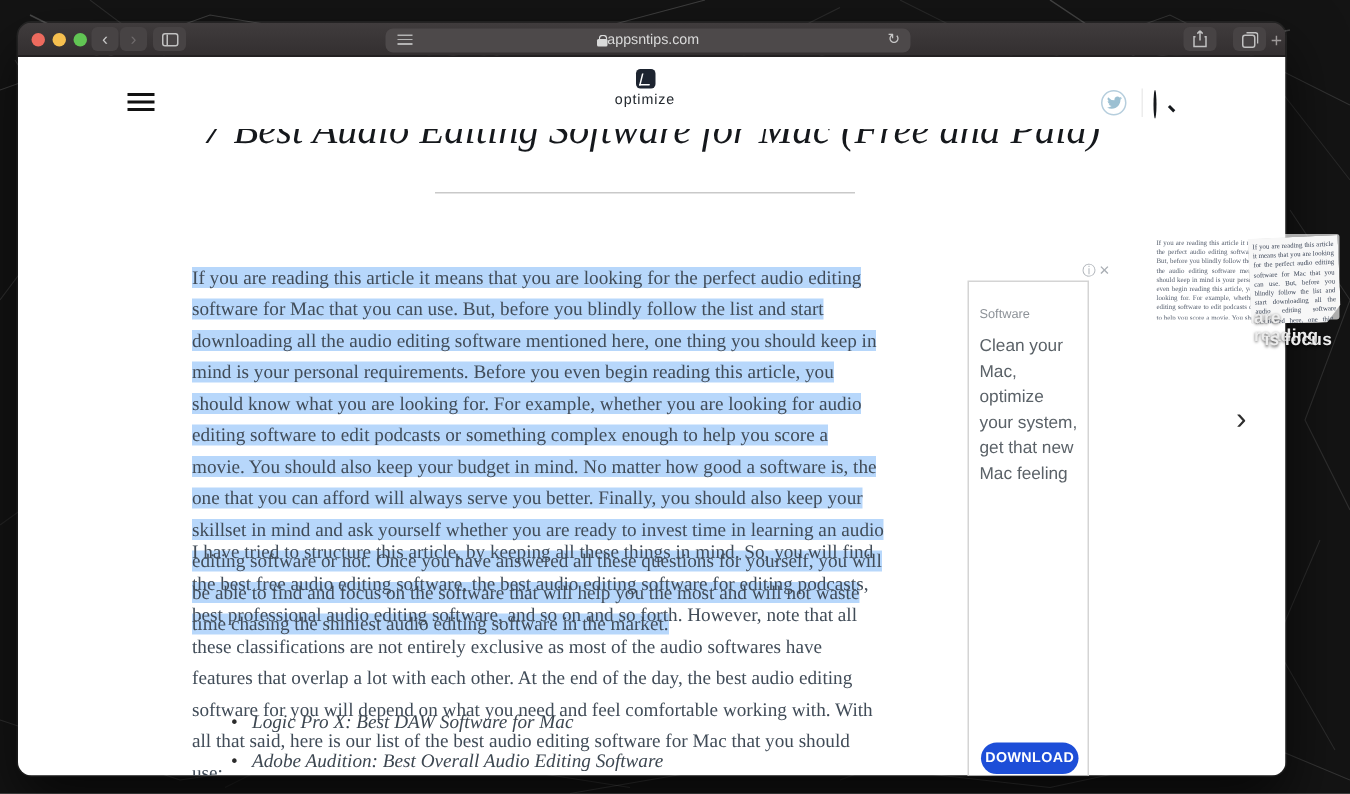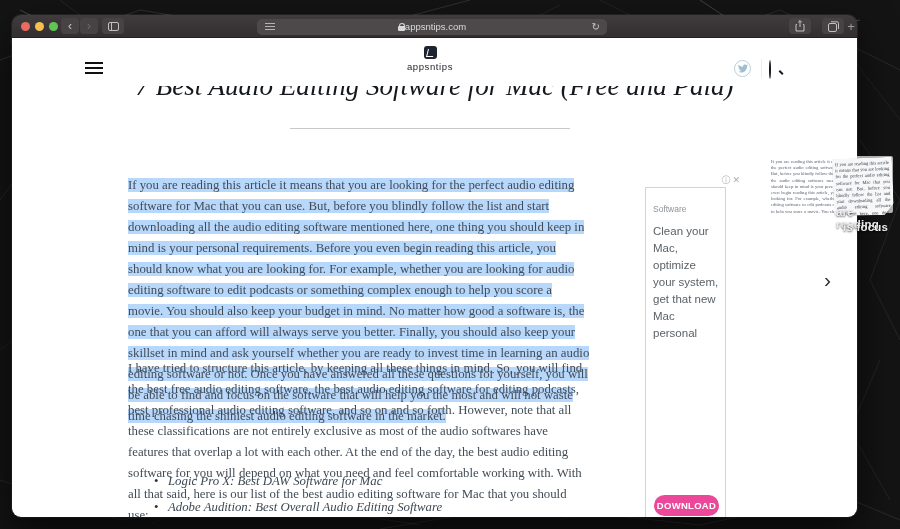--- a/index.html
+++ b/index.html
@@ -88,21 +88,21 @@
 
   
   .adchoices { position:absolute; left:694px; top:138px; width:34px; display:flex; justify-content:flex-end;
                gap:2px; color:#a9aeb4; font-size:9px; line-height:1; }
   .ad-card { position:absolute; left:633px; top:149px; width:81px; height:350px;
              background:#fff; border:1px solid #d4d4d4; }
   .ad-headline { margin:22px 6px 0 7px; font-size:17px; line-height:22px; letter-spacing:-.2px;
                  color:#1f2328; font-weight:500; }
   .ad-brand { margin:16px 7px 0; font-size:8.5px; color:#8d9298; }
   .ad-body { margin:9px 6px 0 7px; font-size:11.5px; line-height:17px; color:#5b6268; }
-  .ad-cta { position:absolute; left:8px; top:307px; width:65px; height:21px; background:#ec4899;
+  .ad-cta { position:absolute; left:8px; top:307px; width:65px; height:21px; background:#1d4ed8;
             border:none; border-radius:11px; color:#fff; font-size:9.5px; font-weight:bold;
             letter-spacing:.3px; font-family:"Liberation Sans", sans-serif; }
 
   .next-chevron { position:absolute; left:812px; top:230px; font-size:21px; color:#2e2e2e;
                   font-family:"Liberation Sans", sans-serif; }
 
   
   .ghost-base { position:absolute; left:767px; top:156px; width:126px; height:57px;
                 background:rgba(255,255,255,.66); border-radius:2px; overflow:hidden;
                 padding:3px 4px; z-index:30; }
@@ -185,21 +185,21 @@
     <div class="page">
 
       <div class="hamburger">
         <i></i>
           <i></i>
           <i></i>
       </div>
 
       <div class="logo">
         <div class="logo-mark"></div>
-        <div class="logo-text">appsntips</div>
+        <div class="logo-text">optimize</div>
       </div>
 
       <div class="tw-btn">
         <svg width="10" height="9" viewBox="0 0 12 10">
           <path fill="#9cc0d2" d="M12 1.2c-.44.2-.91.33-1.41.39.51-.3.9-.79 1.08-1.36-.48.28-1 .48-1.57.59A2.46 2.46 0 0 0 5.9 2.5c0 .19.02.38.06.56A7 7 0 0 1 .88.52a2.45 2.45 0 0 0 .76 3.28c-.4-.01-.78-.12-1.11-.3v.03c0 1.19.85 2.18 1.97 2.41a2.5 2.5 0 0 1-1.11.04 2.46 2.46 0 0 0 2.3 1.71A4.94 4.94 0 0 1 0 8.71a7 7 0 0 0 3.77 1.1c4.53 0 7-3.75 7-7v-.32c.48-.35.9-.78 1.23-1.29z"></path>
         </svg>
       </div>
       <div class="hdr-div"></div>
       <div class="search-btn">
         <span class="icon-search"></span>
@@ -220,21 +220,21 @@
         <div class="li">Logic Pro X: Best DAW Software for Mac</div>
         <div class="li">Adobe Audition: Best Overall Audio Editing Software</div>
       </div>
 
       <div class="adchoices">
         <span>ⓘ</span>
         <span>✕</span>
       </div>
       <div class="ad-card">
         <div class="ad-brand">Software</div>
-        <div class="ad-body">Clean your Mac, optimize your system, get that new Mac personal</div>
+        <div class="ad-body">Clean your Mac, optimize your system, get that new Mac feeling</div>
         <button class="ad-cta">DOWNLOAD</button>
       </div>
 
       <div class="next-chevron">›</div>
     </div>
   </div>
 
   <div class="ghost-base">
     <div class="micro">If you are reading this article it means that you are looking for the perfect audio editing software for Mac that you can use. But, before you blindly follow the list and start downloading all the audio editing software mentioned here, one thing you should keep in mind is your personal requirements. Before you even begin reading this article, you should know what you are looking for. For example, whether you are looking for audio editing software to edit podcasts or something complex enough to help you score a movie. You should also keep your budget in mind. No matter how good a software is, the one that you can afford will always serve you better. Finally, you should also keep your skillset in mind and ask yourself whether you are ready to invest time in learning an audio editing software or not. Once you have answered all these questions for yourself, you will be able to find and focus on the software that will help you the most and will not waste time chasing the shiniest audio editing software in the market.</div>
   </div>

